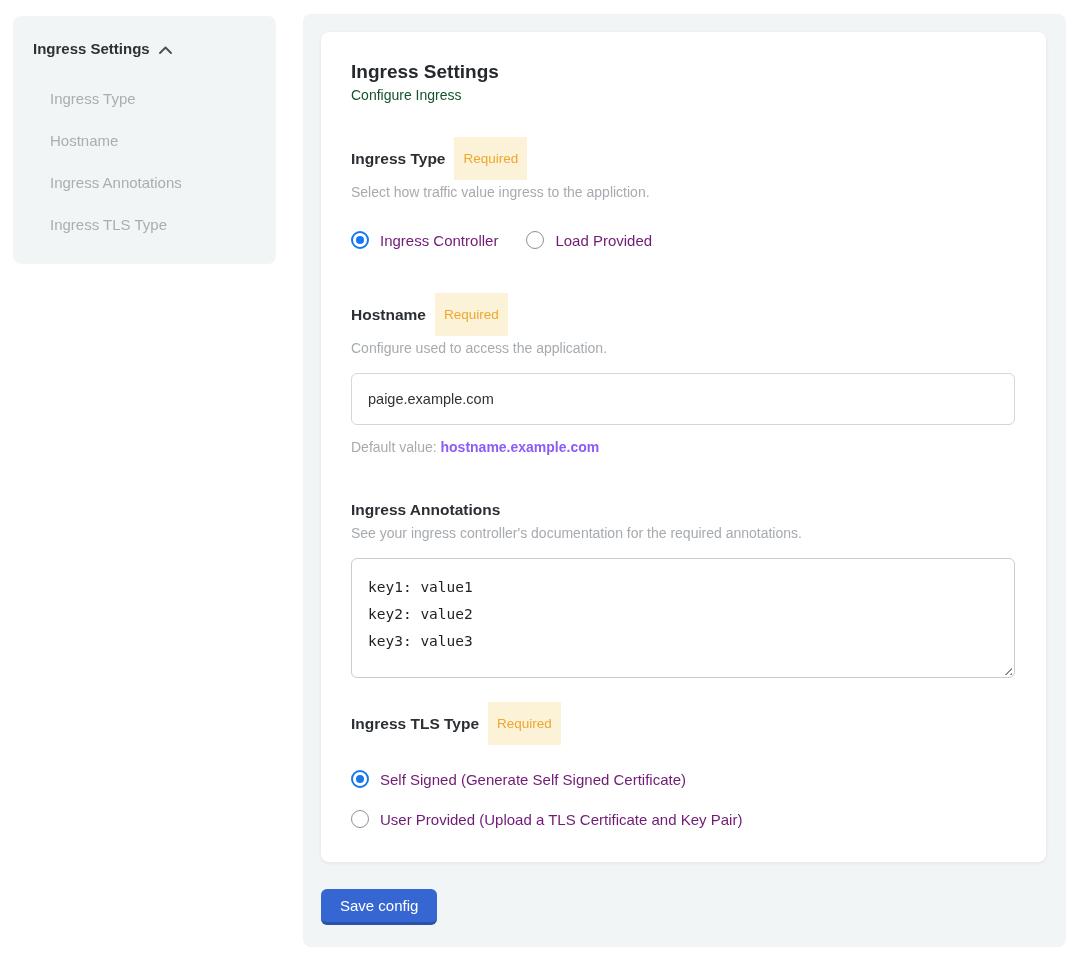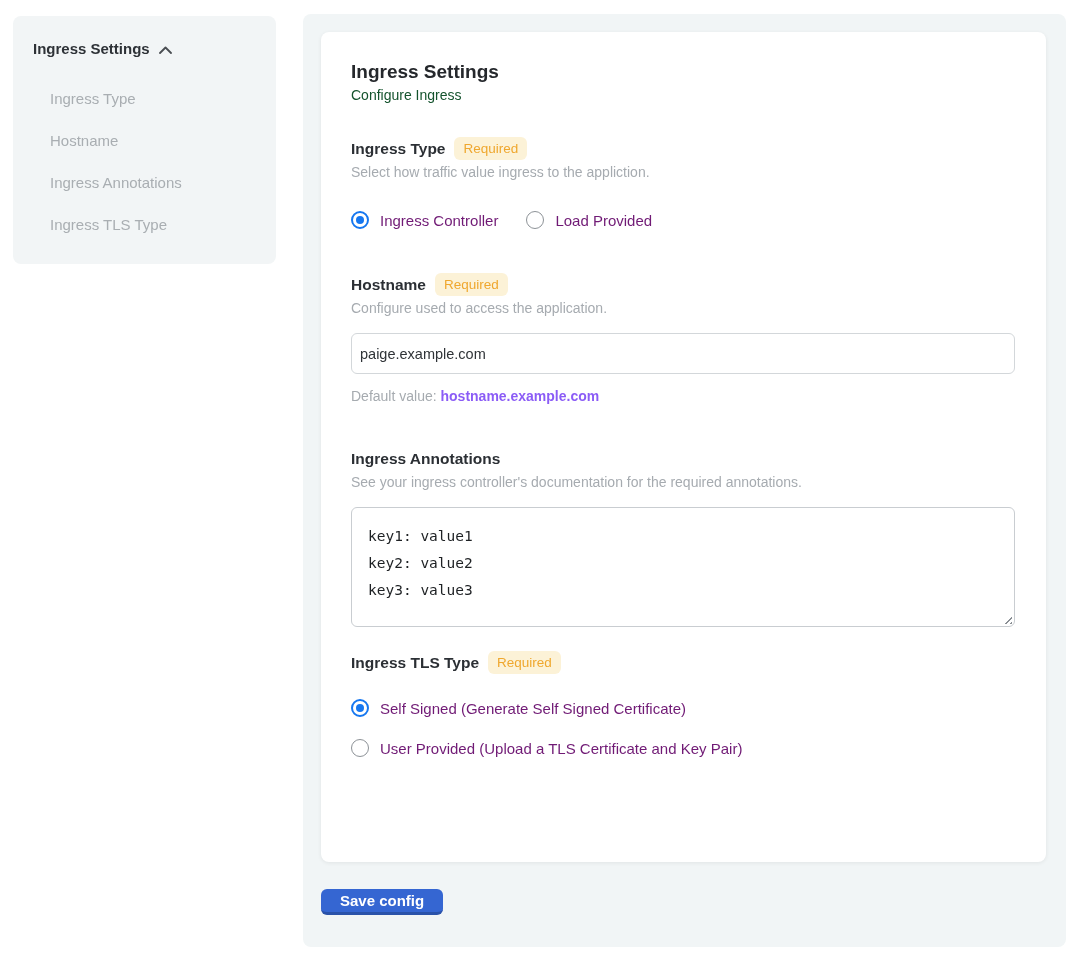--- a/index.html
+++ b/index.html
@@ -66,21 +66,21 @@
 
   .section { margin-top: 44px; }
   .section.first { margin-top: 33px; }
   .label-row { display: flex; align-items: center; gap: 9px; }
   .section-label {
     font-size: 15.5px; font-weight: 700; color: #2b2f34; line-height: 22px;
   }
   .required-badge {
     background: #fcf2d7; color: #efa72e;
     font-size: 13.5px; font-weight: 400;
-    padding: 3px 9px; border-radius: 6px;
+    padding: 13px 9px; border-radius: 0;
     line-height: 17px;
   }
   .section-desc {
     margin-top: 3px;
     font-size: 14px; color: #a6abb0; line-height: 18px;
   }
 
   
   .radio-row { margin-top: 30px; display: flex; align-items: center; gap: 28px; }
   .radio-option { display: flex; align-items: center; gap: 11px; cursor: pointer; }
@@ -96,23 +96,23 @@
     width: 8px; height: 8px; border-radius: 50%; background: #1677f0;
   }
   .radio-label { font-size: 15px; color: #701a75; }
   .radio-stack { margin-top: 25px; }
   .radio-stack .radio-option { margin-top: 0; }
   .radio-stack .radio-option + .radio-option { margin-top: 22px; }
 
   
   .text-input {
     margin-top: 16px;
-    width: 664px; height: 41px;
+    width: 664px; height: 52px;
     border: 1px solid #d3d7da; border-radius: 6px;
-    padding: 0 8px;
+    padding: 0 16px;
     font-size: 14.5px; color: #2f3337;
     font-family: "Liberation Sans", sans-serif;
     background: #fff; outline: none;
     display: block;
   }
   .default-line { margin-top: 14px; font-size: 14px; color: #a6abb0; }
   .default-value { color: #8b5cf6; font-weight: 700; }
 
   .textarea-wrap { position: relative; width: 664px; margin-top: 16px; }
   .annotations-textarea {
@@ -135,26 +135,26 @@
     clip-path: polygon(100% 0, 100% 100%, 0 100%);
     cursor: nwse-resize;
   }
 
   .tls-section { margin-top: 24px; }
 
   
   .save-button {
     position: absolute;
     left: 18px; top: 875px;
-    height: 26px;
+    height: 36px;
     background: #3566d2;
     border: none;
     border-bottom: 3px solid #2a52a9;
     border-radius: 6px;
-    color: #ffffff; font-size: 15px; font-weight: 700;
+    color: #ffffff; font-size: 15px; font-weight: 400;
     font-family: "Liberation Sans", sans-serif;
     padding: 0 19px;
     cursor: pointer;
   }
 </style>
 </head>
 <body>
 
 <nav class="sidebar">
   <div class="sidebar-header">

